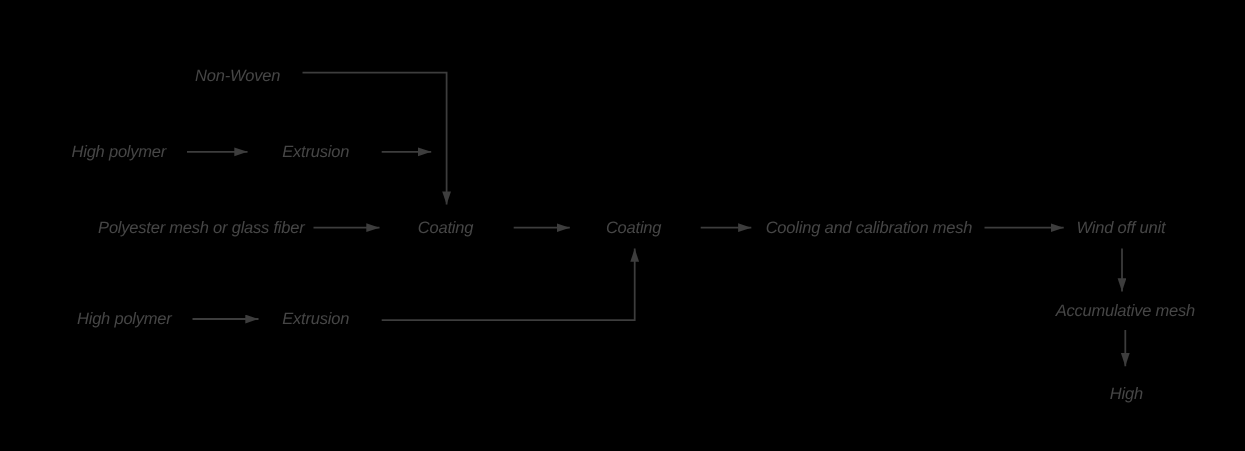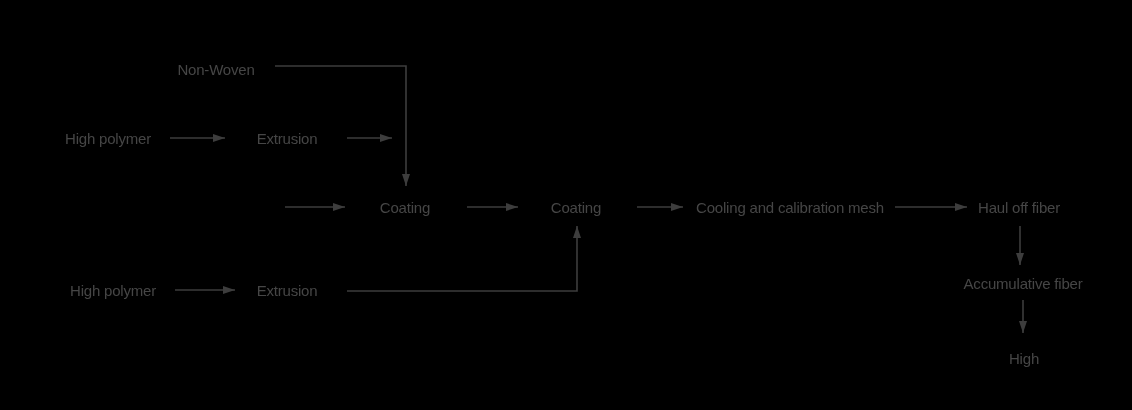--- a/index.html
+++ b/index.html
@@ -8,20 +8,21 @@
     --line:#3d3d3d;
   }
   html,body{margin:0;padding:0;background:var(--bg);}
   .canvas{
     position:relative;
     width:1132px;
     height:410px;
     background:var(--bg);
     overflow:hidden;
     font-family:"Liberation Sans", sans-serif;
+    font-style:italic;
   }
   .edges{
     position:absolute;
     left:0;top:0;
     width:1132px;height:410px;
   }
   .edges line,.edges polyline{
     stroke:var(--line);
     stroke-width:1.6;
     fill:none;
@@ -61,30 +62,31 @@
     <line x1="175" y1="290" x2="235" y2="290" marker-end="url(#arrow)"></line>
     <polyline points="347,291 577,291 577,226" marker-end="url(#arrow)"></polyline>
   </svg>
 
   <div class="node" style="left:216px;top:69px">Non-Woven</div>
 
   <div class="node" style="left:108px;top:138px">High polymer</div>
 
   <div class="node" style="left:287px;top:138px">Extrusion</div>
 
+  <div class="node" style="left:183px;top:207px">Polyester mesh or glass fiber</div>
 
   <div class="node" style="left:405px;top:207px">Coating</div>
 
   <div class="node" style="left:576px;top:207px">Coating</div>
 
   <div class="node" style="left:790px;top:207px">Cooling and calibration mesh</div>
 
-  <div class="node" style="left:1019px;top:207px">Haul off fiber</div>
+  <div class="node" style="left:1019px;top:207px">Wind off unit</div>
 
-  <div class="node" style="left:1023px;top:283px">Accumulative fiber</div>
+  <div class="node" style="left:1023px;top:283px">Accumulative mesh</div>
 
   <div class="node" style="left:1024px;top:358px">High</div>
 
   <div class="node" style="left:113px;top:290px">High polymer</div>
 
   <div class="node" style="left:287px;top:290px">Extrusion</div>
 
 </div>
 
 </body></html>

